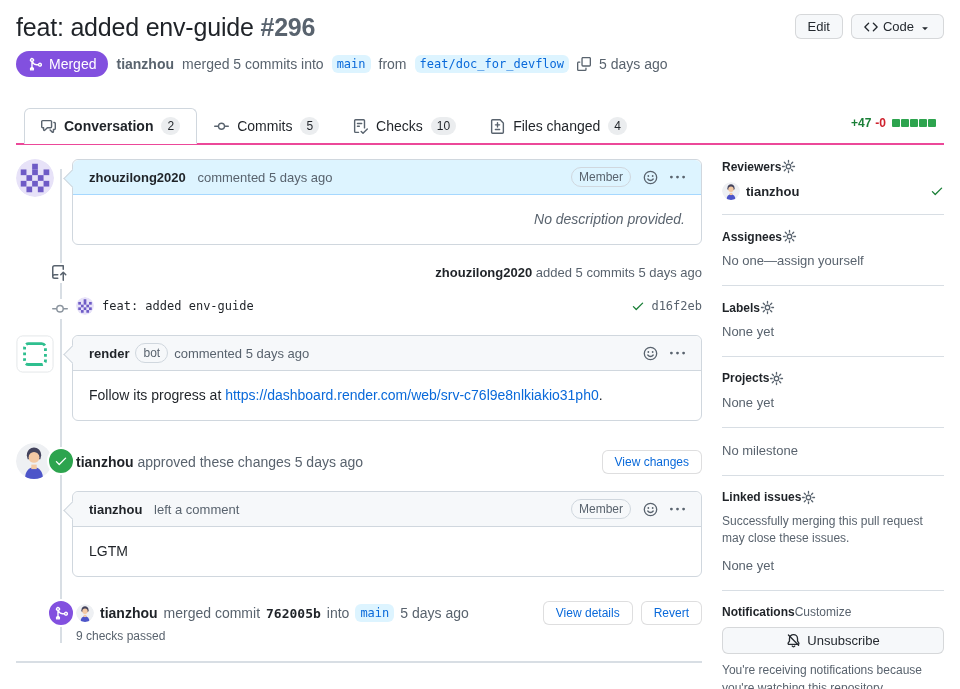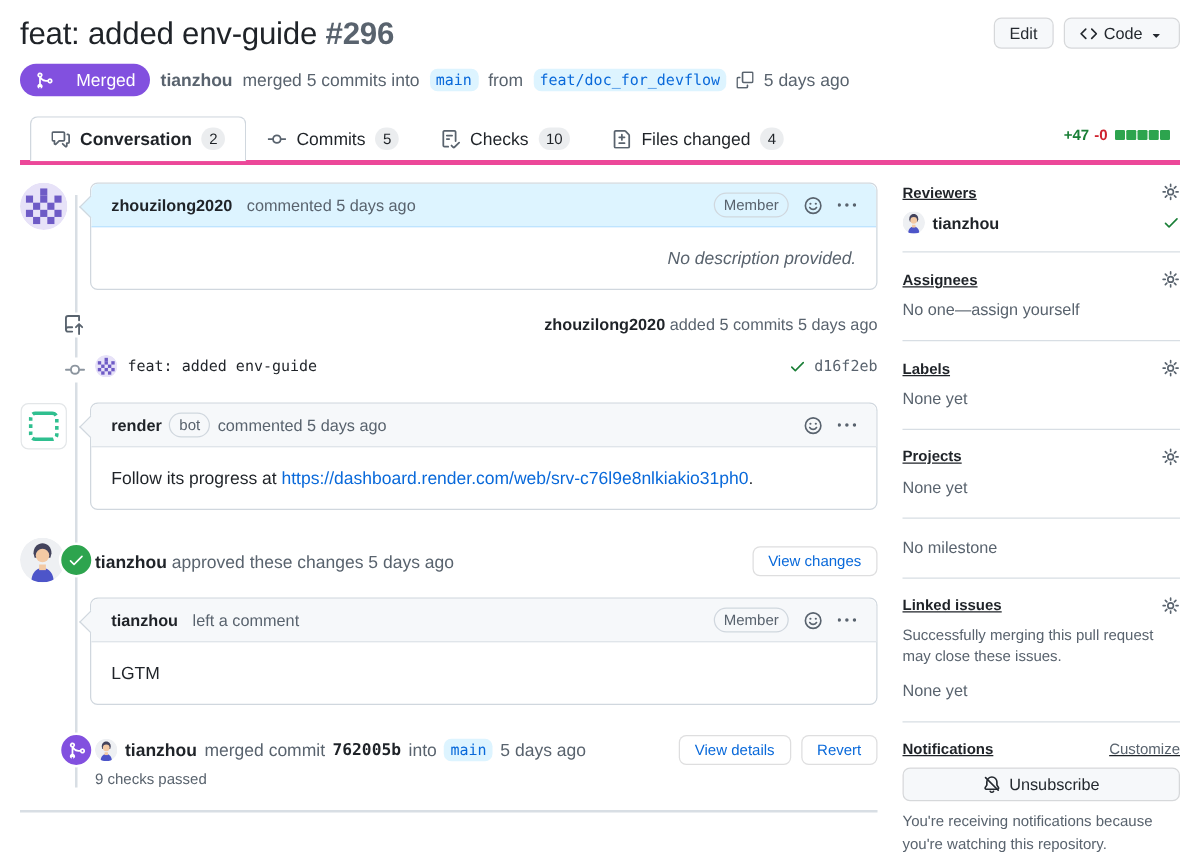--- a/index.html
+++ b/index.html
@@ -20,33 +20,33 @@
   .header-actions { display:flex; gap:8px; margin-top:2px; }
   .btn {
     display:inline-flex; align-items:flex-end; gap:5px;
     background:#f6f8fa; border:1px solid rgba(31,35,40,0.15); border-radius:6px;
     padding:4px 12px; font-size:13px; font-weight:500; color:#24292f; cursor:pointer; white-space:nowrap;
   }
   .btn-invisible-blue { background:#fff; color:#0969da; font-size:12px; padding:4px 12px; }
 
   .status-row { display:flex; align-items:center; gap:8px; margin-top:8px; font-size:14px; color:#59636e; flex-wrap:nowrap; }
   .merged-badge {
-    display:inline-flex; align-items:center; gap:18px;
+    display:inline-flex; align-items:center; gap:6px;
     background:#8250df; color:#fff; border-radius:2em; padding:5px 12px;
     font-size:14px; font-weight:500;
   }
   .status-author { font-weight:600; color:#59636e; }
   .branch-chip {
     font-family:"DejaVu Sans Mono","Liberation Mono",monospace;
     font-size:12px; background:#ddf4ff; color:#0969da; border-radius:6px; padding:2px 5px; white-space:nowrap;
   }
   .copy-icon { color:#59636e; cursor:pointer; }
 
   
-  .tabs-wrap { margin-top:16px; border-bottom:4px solid #ec4899; display:flex; align-items:flex-end; padding:0 8px;justify-content:flex-end; }
+  .tabs-wrap { margin-top:31px; border-bottom:2px solid #ec4899; display:flex; align-items:flex-end; padding:0 8px;justify-content:flex-end; }
   .tab {
     display:flex; align-items:center; gap:8px; padding:8px 16px; font-size:14px; color:#1f2328;
     border:1px solid transparent; border-radius:6px 6px 0 0; margin-bottom:-1px; cursor:pointer; background:transparent;
   }
   .tab.active { background:#fff; border-color:#d0d7de; border-bottom-color:#fff; font-weight:600; }
   .tab-icon { color:#59636e; }
   .tab-count { background:rgba(175,184,193,0.25); border-radius:2em; padding:0 6px; font-size:12px; font-weight:400; line-height:18px; color:#1f2328; }
   .diffstat { margin-left:auto; align-self:center; display:flex; align-items:center; gap:2px; font-size:12px; font-weight:700; padding-bottom:6px; cursor:pointer; }
   .diff-add { color:#1a7f37; }
   .diff-del { color:#cf222e; margin-left:2px; }
@@ -111,21 +111,21 @@
   }
   .merge-line { display:flex; align-items:center; gap:6px; }
   .merge-sha { font-family:"DejaVu Sans Mono","Liberation Mono",monospace; font-size:13px; font-weight:600; color:#1f2328; }
   .checks-passed { font-size:12px; color:#59636e; margin-top:4px; cursor:pointer; }
 
   .big-divider { border:0; border-top:2px solid #d8dee4; margin:18px 0 16px; }
 
   
   .side-section { padding:14px 0; border-bottom:1px solid #d8dee4; }
   .side-section:first-child { padding-top:0; }
-  .side-title { display:flex; align-items:center; justify-content:space-between; font-size:12px; font-weight:600; color:#1f2328; margin-bottom:8px;text-decoration:underline; }
+  .side-title { display:flex; align-items:center; font-size:12px; font-weight:600; color:#1f2328; margin-bottom:8px; }
   .gear { color:#59636e; cursor:pointer; }
   .side-body { font-size:13px; color:#59636e; line-height:1.45; }
   .reviewer-row { display:flex; align-items:center; gap:6px; font-size:13px; }
   .reviewer-name { font-weight:600; color:#1f2328; cursor:pointer; }
   .reviewer-check { margin-left:auto; color:#1a7f37; }
   .customize-link { font-weight:400; color:#59636e; cursor:pointer; font-size:12px; }
   .unsub-btn {
     width:100%; display:flex; align-items:center; justify-content:center; gap:6px;
     background:#f6f8fa; border:1px solid rgba(31,35,40,0.15); border-radius:6px;
     padding:5px 0; font-size:13px; font-weight:500; color:#24292f; cursor:pointer; margin-bottom:8px;

